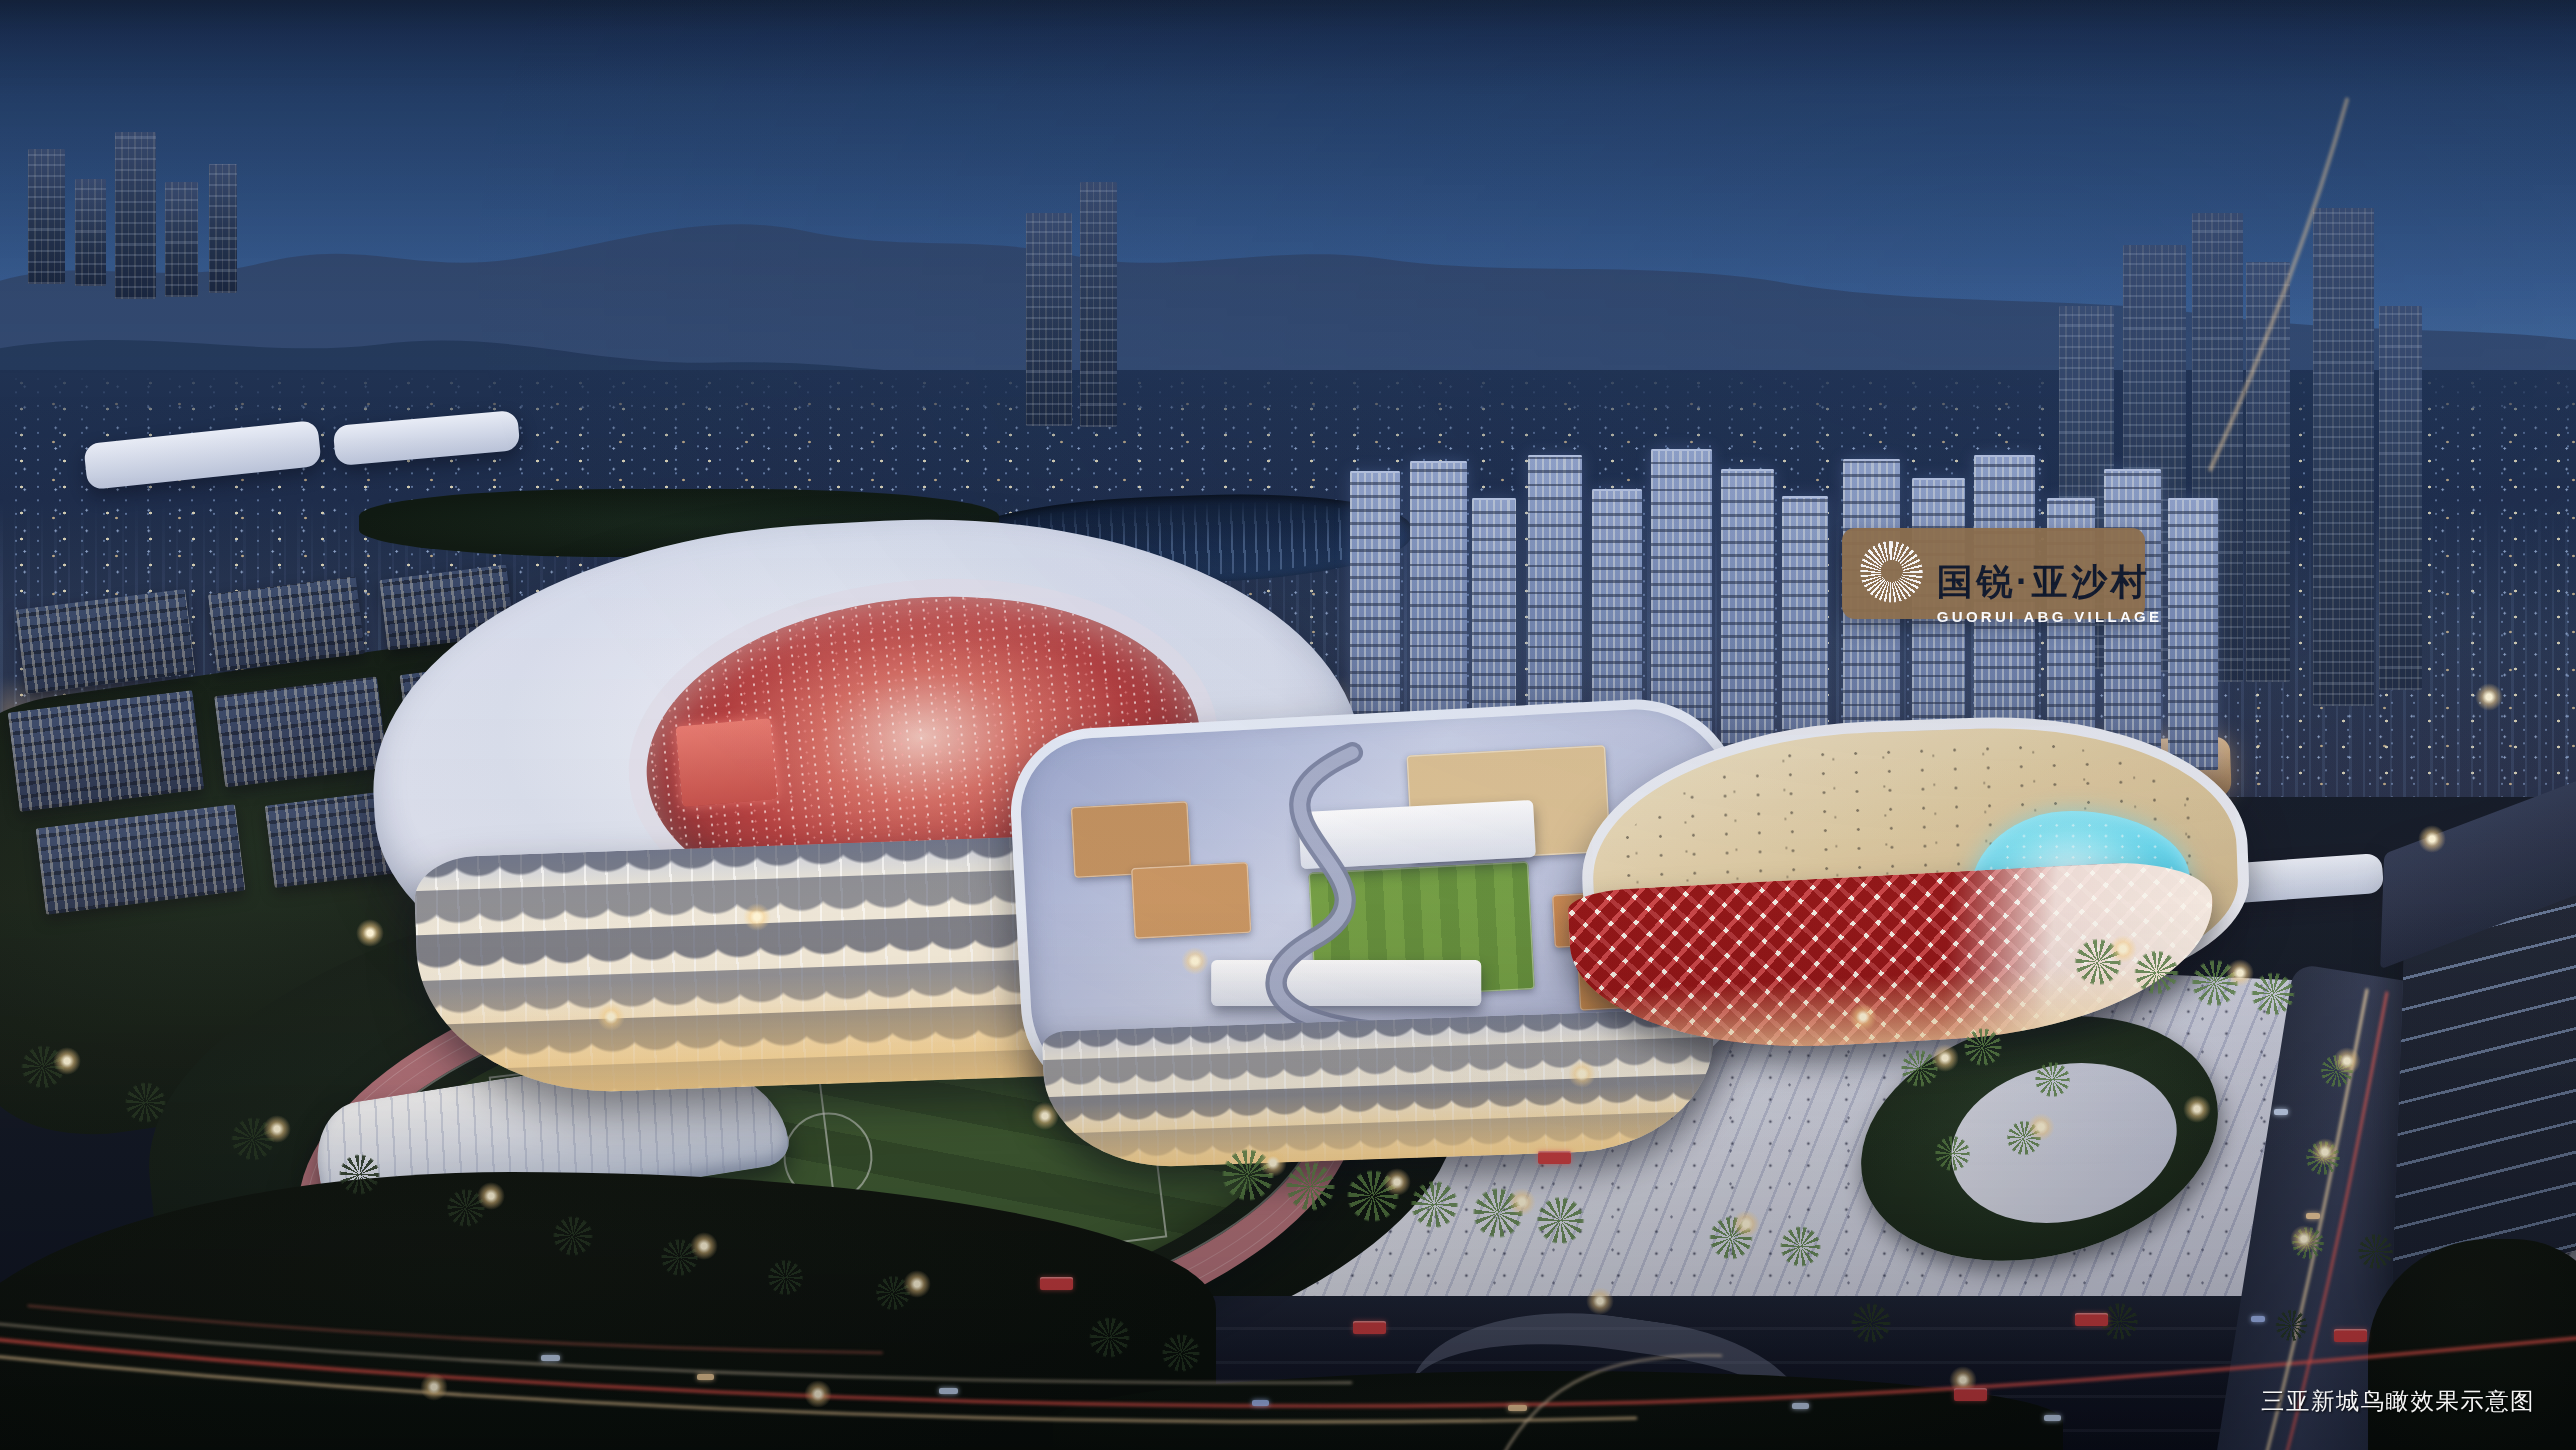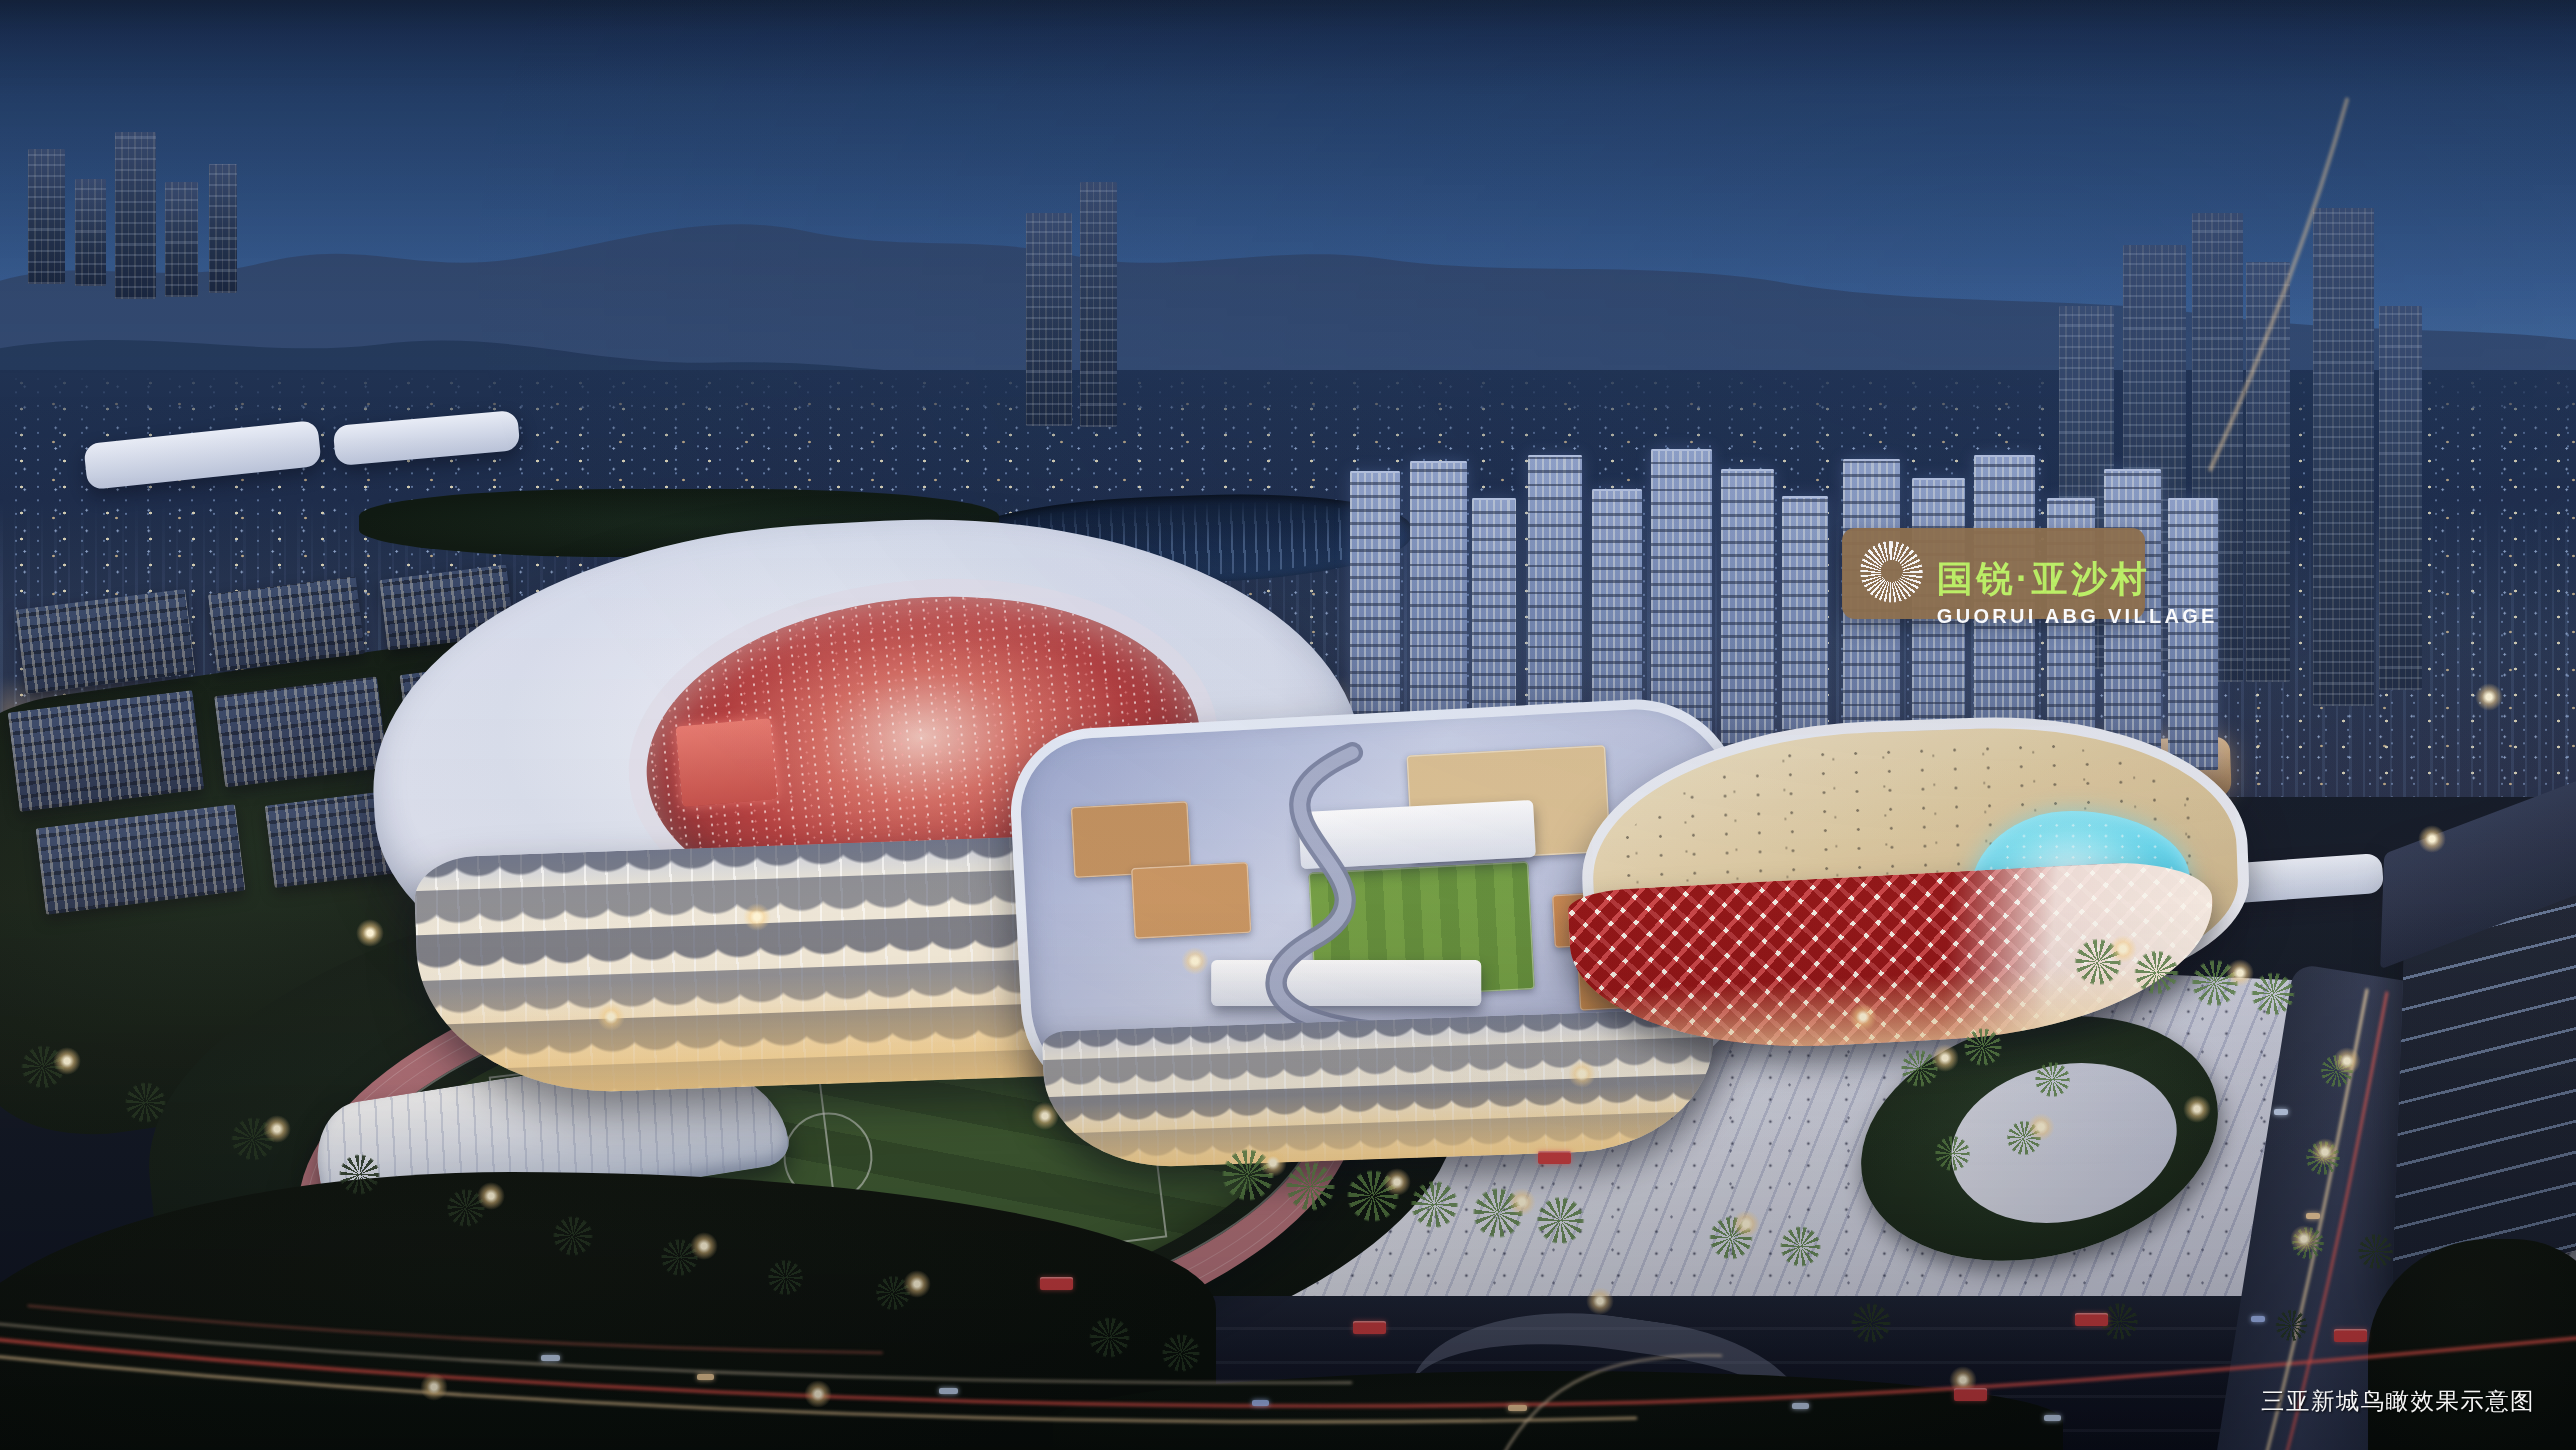--- a/index.html
+++ b/index.html
@@ -328,22 +328,22 @@
     display:flex;align-items:center;gap:14.2px;padding:0 15.6px;box-sizing:border-box;
     box-shadow:0 7.1px 20px rgba(10,12,20,.35);
   }
   .logo-mark{
     width:65px;height:65px;flex:0 0 auto;border-radius:50%;
     background:repeating-conic-gradient(rgba(255,255,255,.96) 0 4.5deg,rgba(255,255,255,0) 4.5deg 10.5deg);
     -webkit-mask:radial-gradient(circle at 52% 46%,transparent 0 10.7px,#000 11.4px 31px,transparent 32px);
             mask:radial-gradient(circle at 52% 46%,transparent 0 10.7px,#000 11.4px 31px,transparent 32px);
   }
   .logo-texts{display:flex;flex-direction:column;justify-content:center;line-height:1.05;}
-  .logo-cn{color:#bef264;font-size:36px;font-weight:bold;letter-spacing:3.6px;white-space:nowrap;margin-top:40px;}
-  .logo-en{color:#fff;font-size:20px;font-weight:bold;letter-spacing:3.3px;margin-top:8px;white-space:nowrap;}
+  .logo-cn{color:#0f172a;font-size:36px;font-weight:bold;letter-spacing:3.6px;white-space:nowrap;margin-top:40px;}
+  .logo-en{color:#fff;font-size:15px;font-weight:bold;letter-spacing:3.3px;margin-top:8px;white-space:nowrap;}
   .caption{
     position:absolute;right:41px;top:1385px;z-index:60;
     color:rgba(255,255,255,.96);font-size:23.5px;letter-spacing:1.4px;
     text-shadow:1.4px 1.4px 2.1px rgba(0,0,0,.7);white-space:nowrap;
   }
   .layer{position:absolute;inset:0;pointer-events:none;}
 </style>
 </head>
 <body>
 

